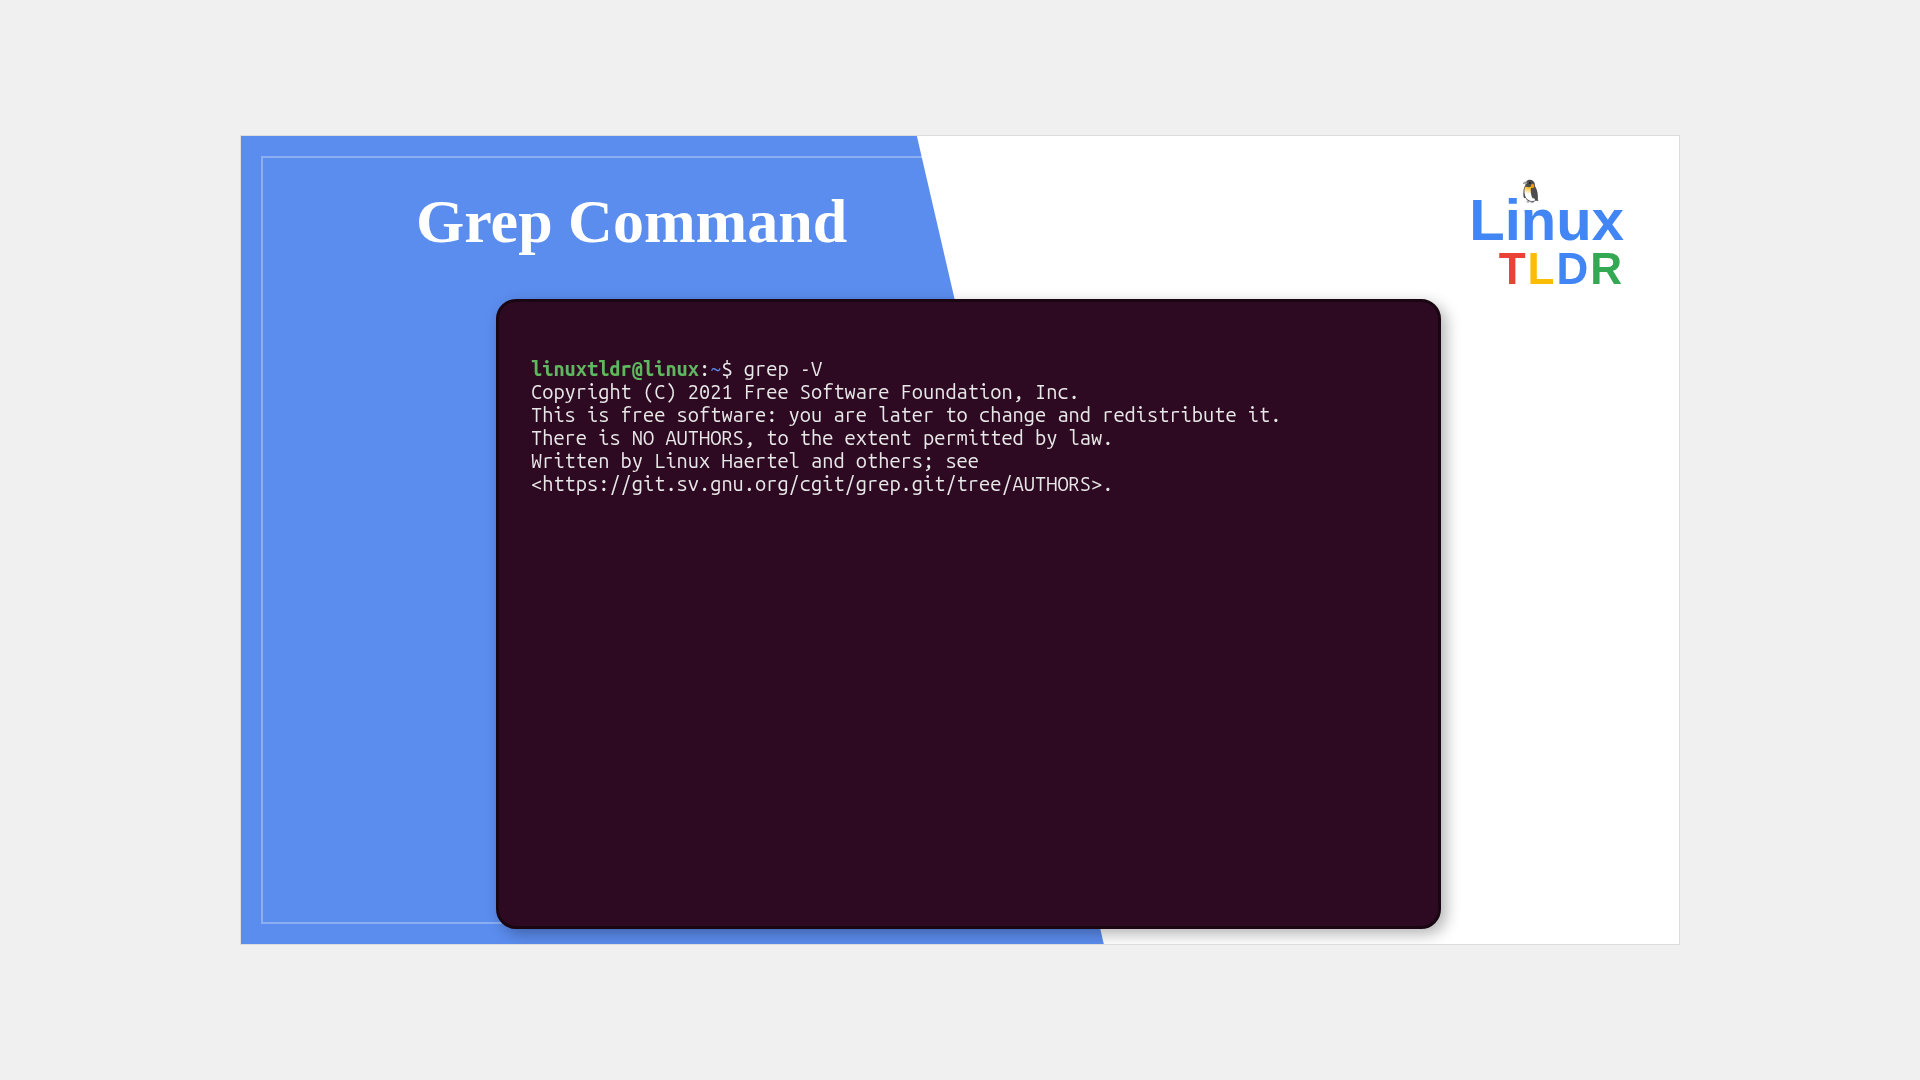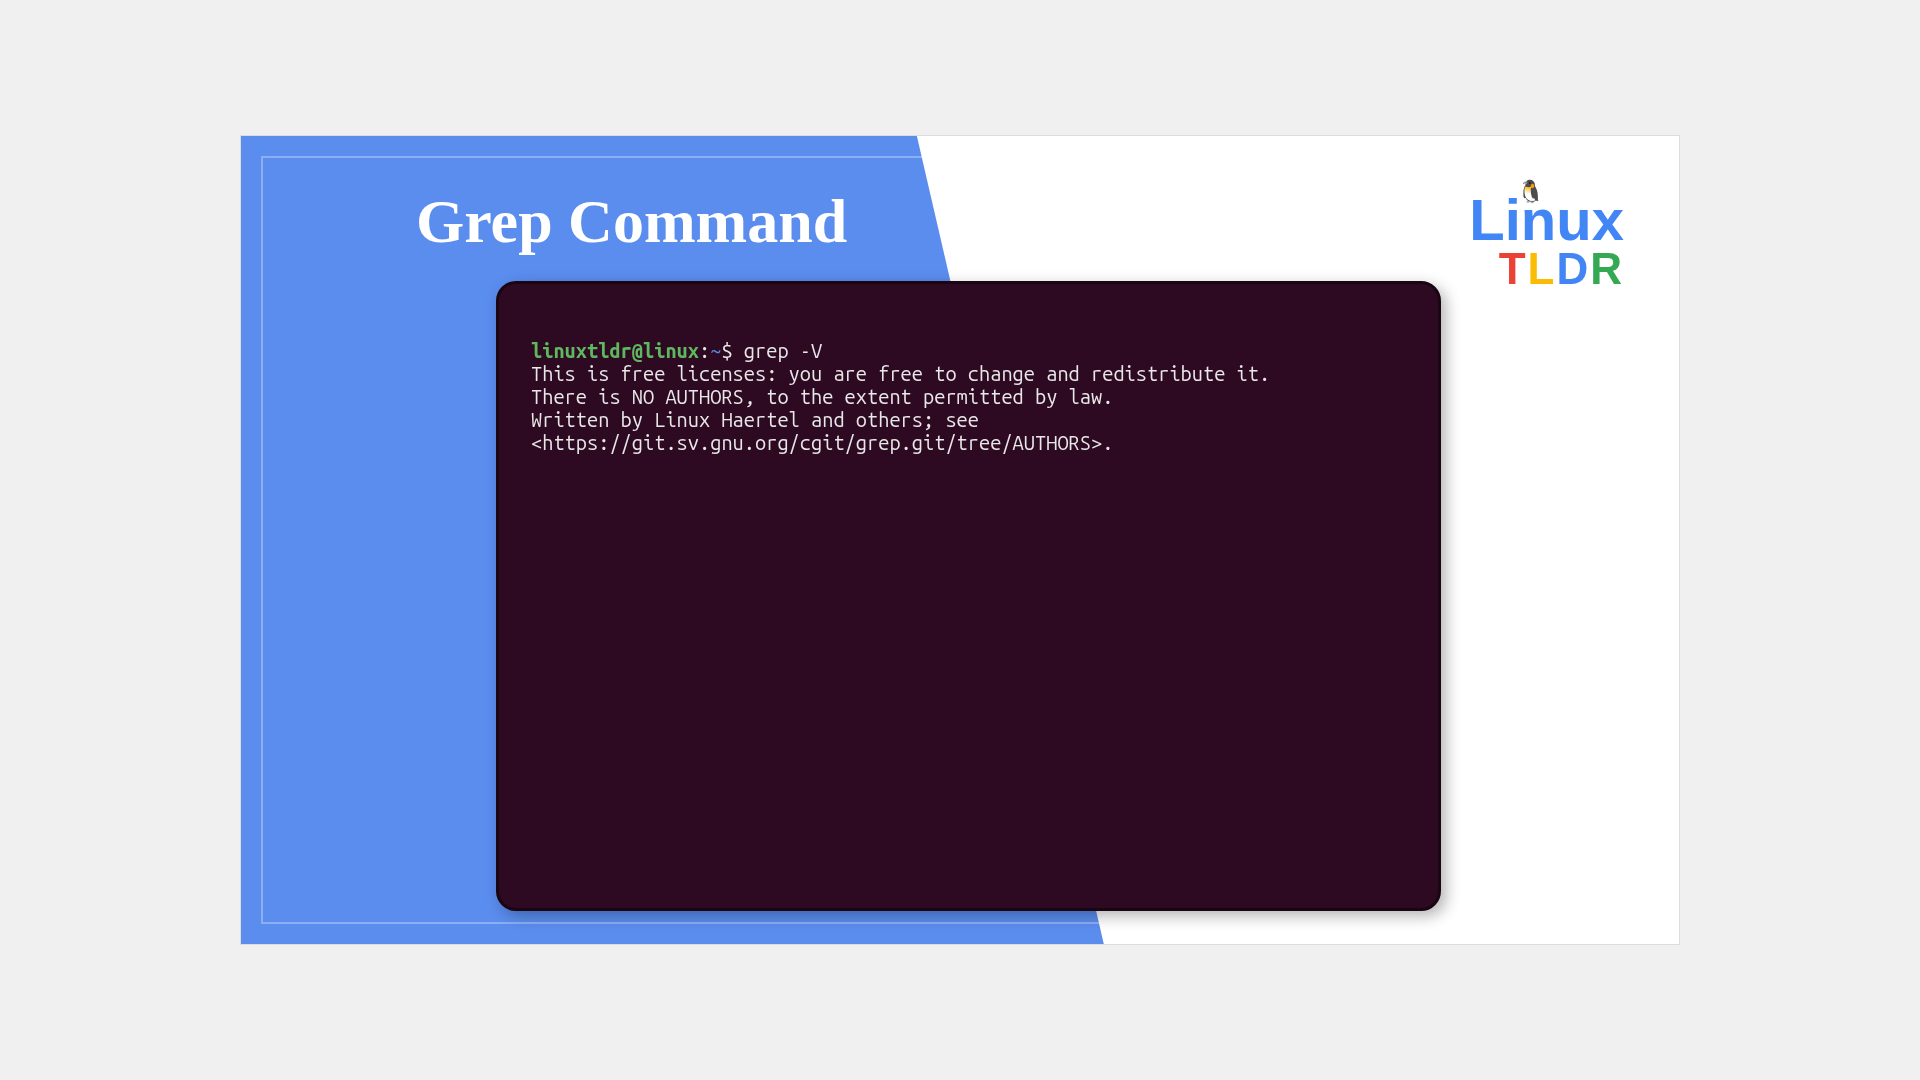--- a/index.html
+++ b/index.html
@@ -93,21 +93,21 @@
     }
     
     .tldr-t { color: #ea4335; }
     .tldr-l { color: #fbbc05; }
     .tldr-d { color: #4285f4; }
     .tldr-r { color: #34a853; }
     
     .terminal {
       position: absolute;
       left: 255px;
-      top: 145px;
+      top: 163px;
       width: 945px;
       height: 630px;
       background: #2d0a22;
       border-radius: 20px;
       border: 3px solid #1a0612;
       box-shadow: 5px 5px 15px rgba(0,0,0,0.3);
       z-index: 3;
       padding: 55px 32px;
       font-family: 'Ubuntu Mono', 'Courier New', monospace;
       font-size: 20px;
@@ -154,19 +154,20 @@
       <span class="penguin">🐧</span>
       <span>Linux</span>
     </div>
     <div class="logo-tldr">
       <span class="tldr-t">T</span><span class="tldr-l">L</span><span class="tldr-d">D</span><span class="tldr-r">R</span>
     </div>
   </div>
 
   <div class="terminal">
     <div class="terminal-line"><span class="prompt-user">linuxtldr@linux</span><span class="prompt-sep">:</span><span class="prompt-path">~</span><span class="prompt-dollar">$ </span><span class="command-text">grep -V</span></div>
-    <div class="terminal-line">This is free licenses: you are free to change and redistribute it.</div>
+    <div class="terminal-line">Copyright (C) 2021 Free Software Foundation, Inc.</div>
+    <div class="terminal-line">This is free software: you are later to change and redistribute it.</div>
     <div class="terminal-line">There is NO AUTHORS, to the extent permitted by law.</div>
     <div class="terminal-line"></div>
     <div class="terminal-line">Written by Linux Haertel and others; see</div>
     <div class="terminal-line">&lt;https://git.sv.gnu.org/cgit/grep.git/tree/AUTHORS&gt;.</div>
   </div>
 </div>
 
 </body></html>

